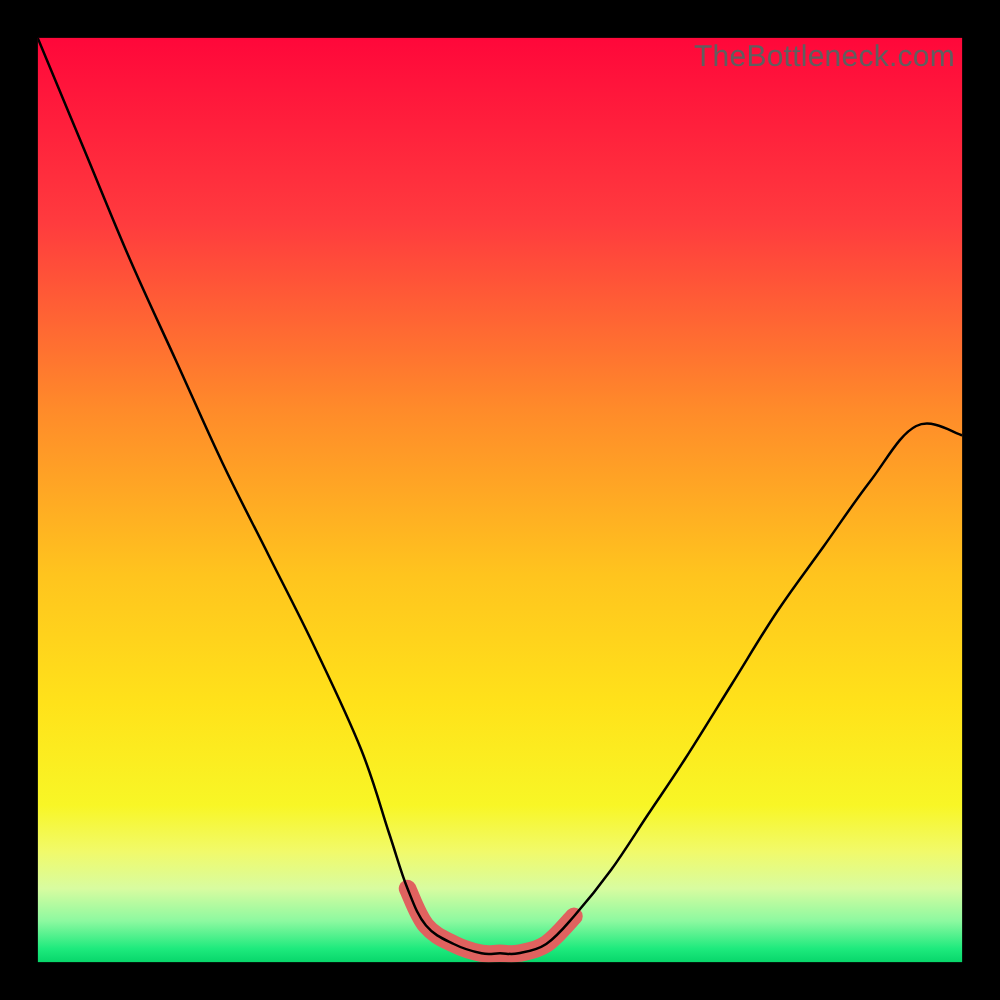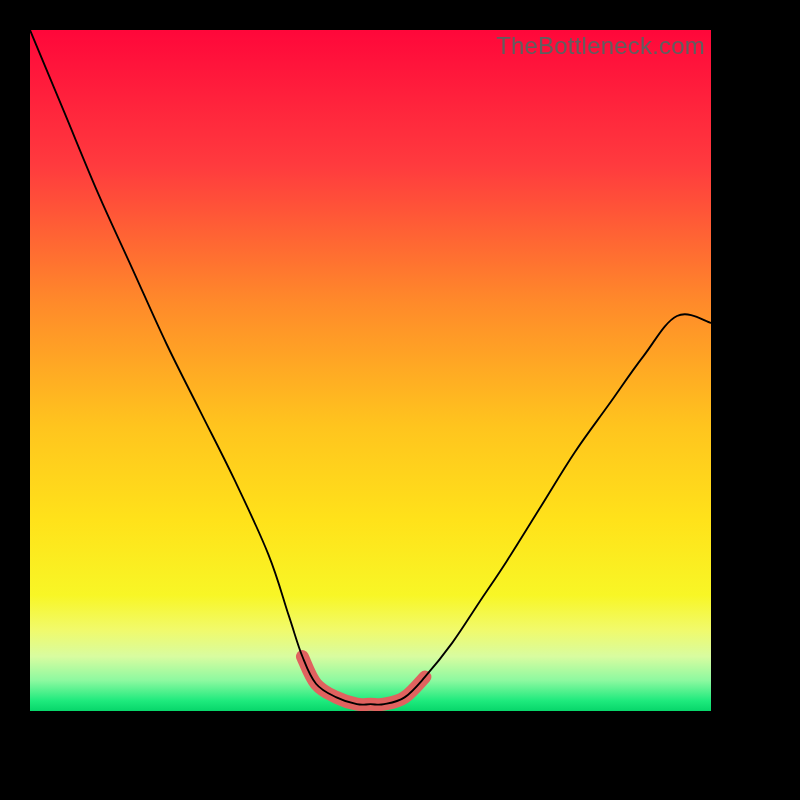--- a/index.html
+++ b/index.html
@@ -13,21 +13,21 @@
   .stage {
     position: relative;
     width: 800px;
     height: 800px;
     background: #000;
   }
   .plot {
     position: absolute;
     left: 30px;
     top: 30px;
-    width: 681px;
+    width: 740px;
     height: 740px;
     overflow: hidden;
   }
   .gradient {
     position: absolute;
     inset: 0;
   }
   .curve {
     position: absolute;
     inset: 0;

